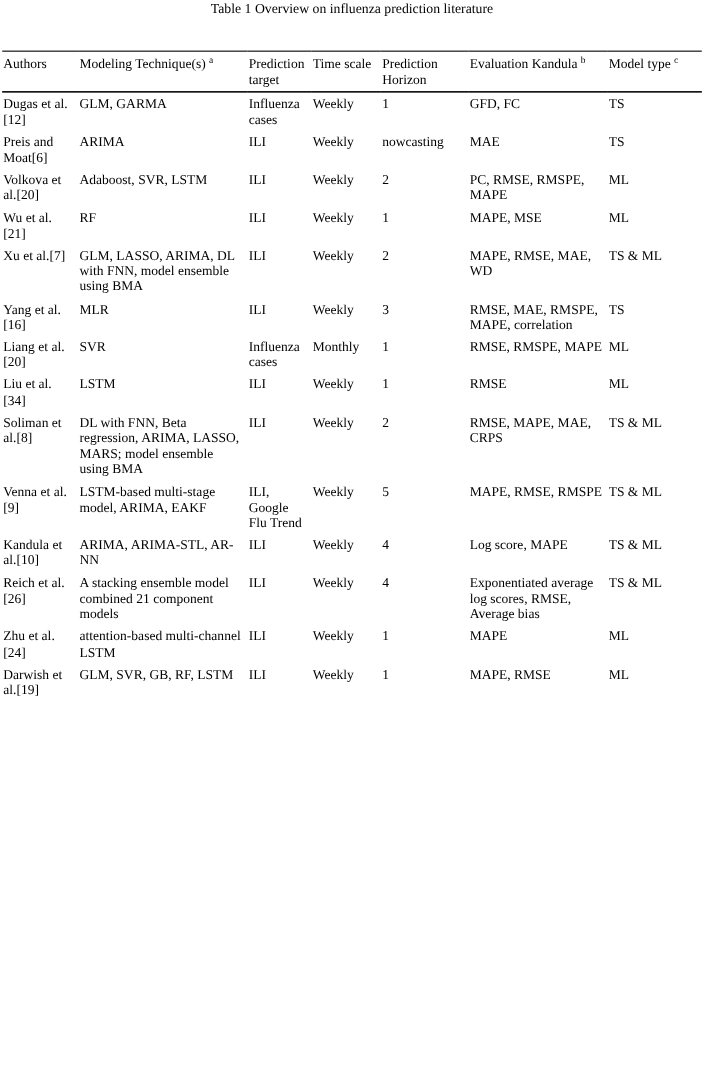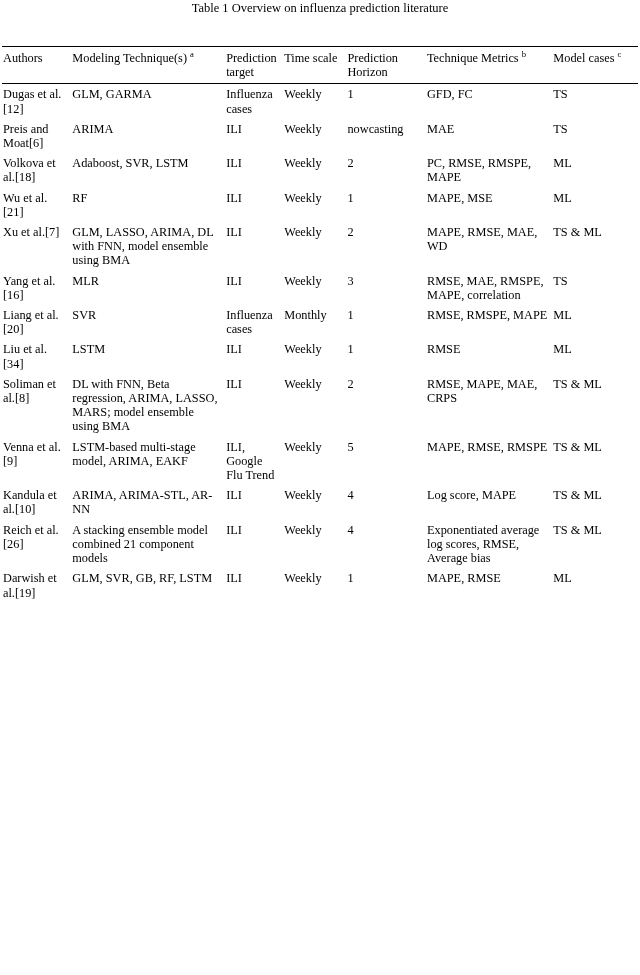--- a/index.html
+++ b/index.html
@@ -87,22 +87,22 @@
         <col class="c5">
         <col class="c6">
     </colgroup>
     <thead>
       <tr>
         <th><span>Authors</span></th>
         <th><span>Modeling Technique(s)</span> <sup>a</sup></th>
         <th><span>Prediction target</span></th>
         <th><span>Time scale</span></th>
         <th><span>Prediction Horizon</span></th>
-        <th><span>Technique Metrics</span> <sup>b</sup></th>
-        <th><span>Model cases</span> <sup>c</sup></th>
+        <th><span>Evaluation Kandula</span> <sup>b</sup></th>
+        <th><span>Model type</span> <sup>c</sup></th>
       </tr>
     </thead>
     <tbody>
       <tr>
         <td>Dugas et al.[12]</td>
         <td>GLM, GARMA</td>
         <td>Influenza cases</td>
         <td>Weekly</td>
         <td>1</td>
         <td>GFD, FC</td>
@@ -111,21 +111,21 @@
       <tr>
         <td>Preis and Moat[6]</td>
         <td>ARIMA</td>
         <td>ILI</td>
         <td>Weekly</td>
         <td>nowcasting</td>
         <td>MAE</td>
         <td>TS</td>
       </tr>
       <tr>
-        <td>Volkova et al.[18]</td>
+        <td>Volkova et al.[20]</td>
         <td>Adaboost, SVR, LSTM</td>
         <td>ILI</td>
         <td>Weekly</td>
         <td>2</td>
         <td>PC, RMSE, RMSPE, MAPE</td>
         <td>ML</td>
       </tr>
       <tr>
         <td>Wu et al.[21]</td>
         <td>RF</td>
@@ -200,20 +200,29 @@
       </tr>
       <tr>
         <td>Reich et al.[26]</td>
         <td>A stacking ensemble model combined 21 component models</td>
         <td>ILI</td>
         <td>Weekly</td>
         <td>4</td>
         <td>Exponentiated average log scores, RMSE, Average bias</td>
         <td>TS &amp; ML</td>
       </tr>
+      <tr>
+        <td>Zhu et al.[24]</td>
+        <td>attention-based multi-channel LSTM</td>
+        <td>ILI</td>
+        <td>Weekly</td>
+        <td>1</td>
+        <td>MAPE</td>
+        <td>ML</td>
+      </tr>
       <tr class="last-row">
         <td>Darwish et al.[19]</td>
         <td>GLM, SVR, GB, RF, LSTM</td>
         <td>ILI</td>
         <td>Weekly</td>
         <td>1</td>
         <td>MAPE, RMSE</td>
         <td>ML</td>
       </tr>
     </tbody>

